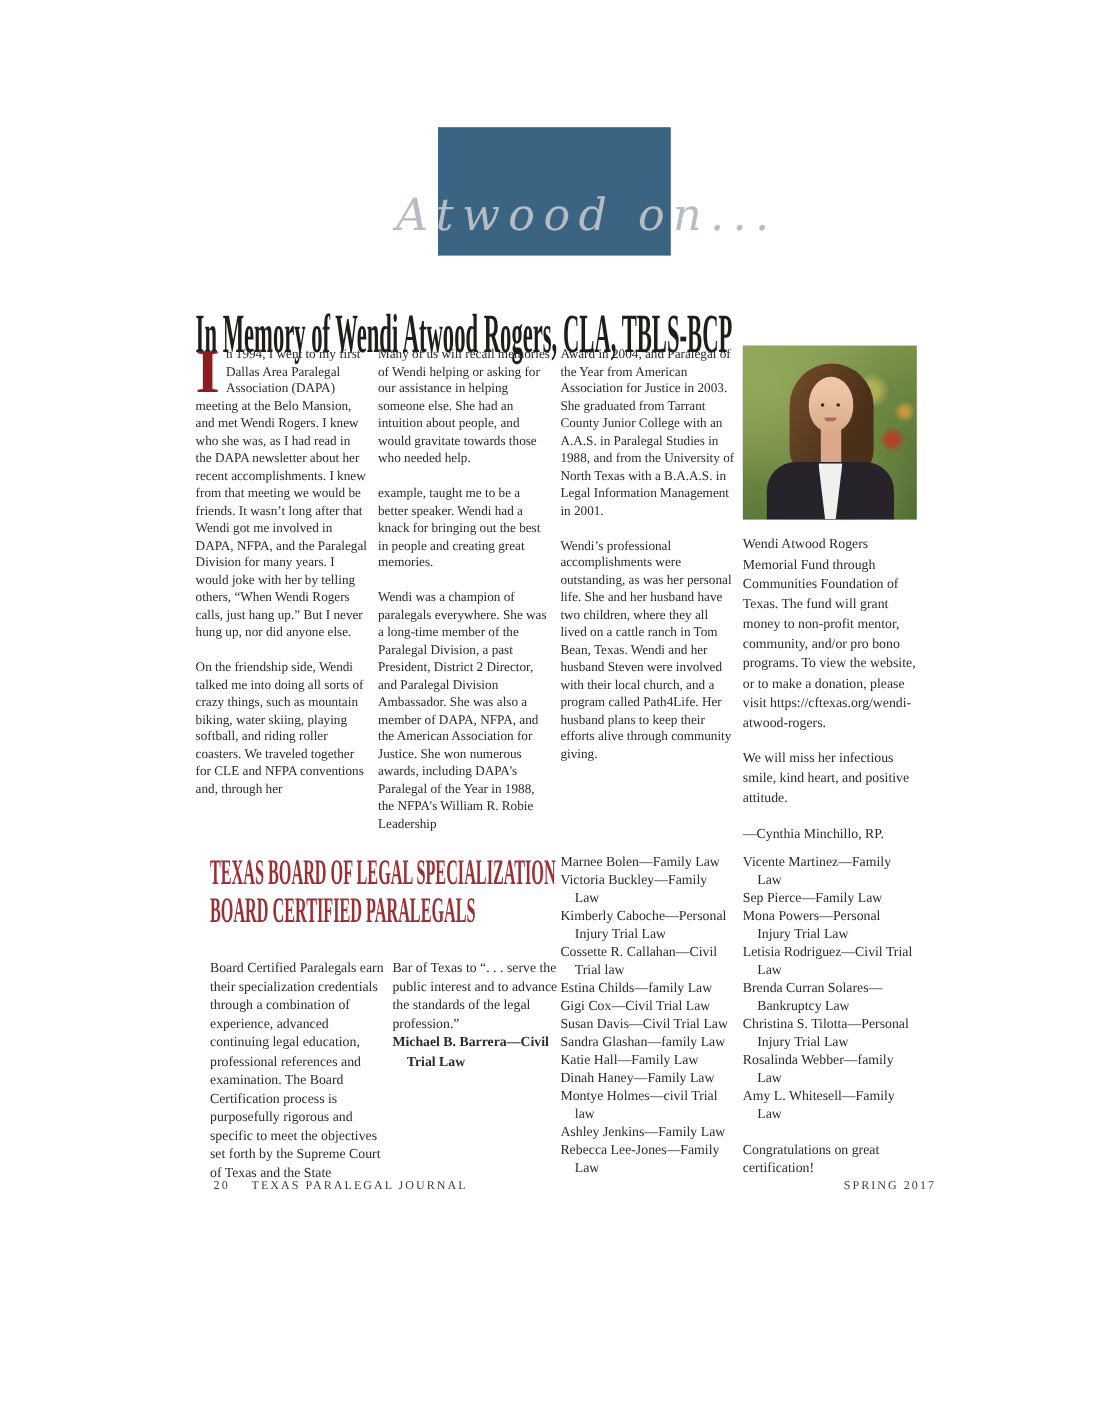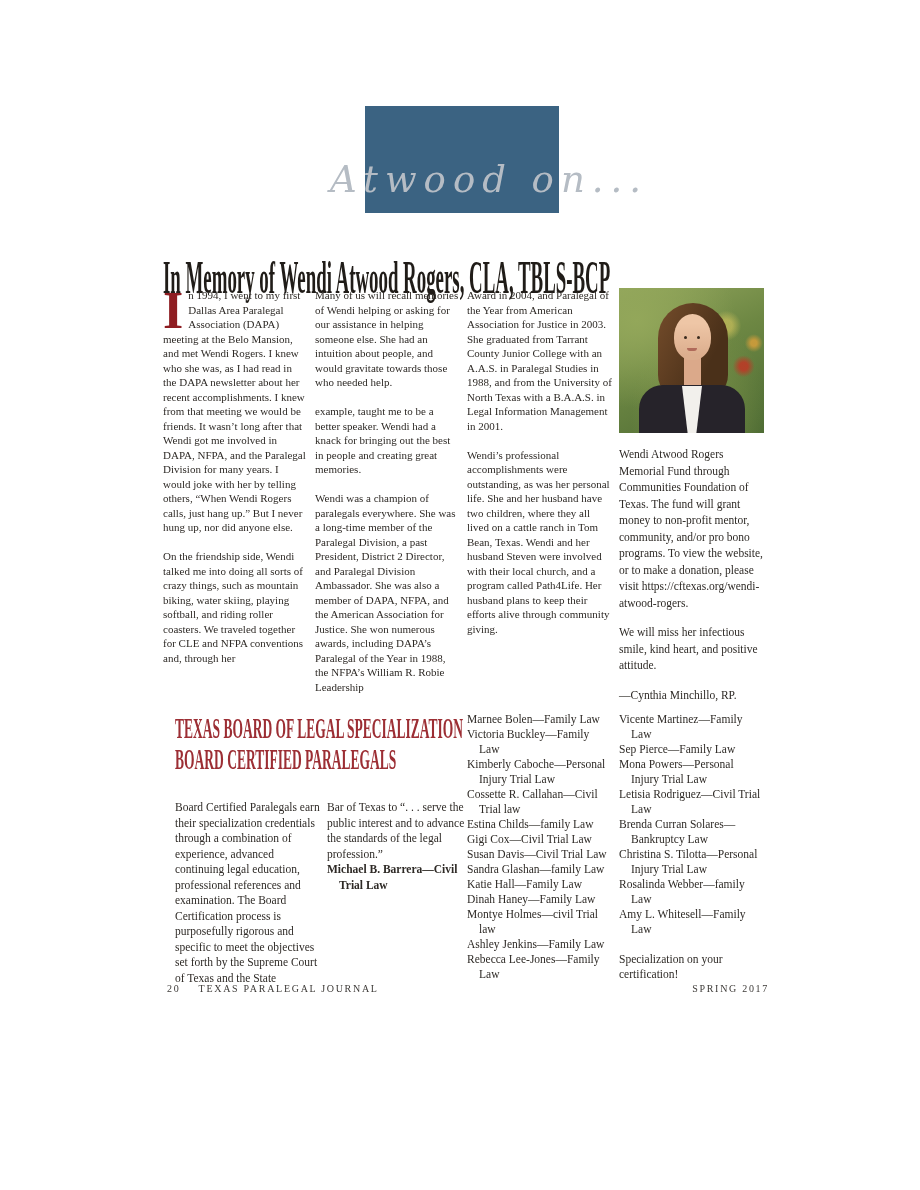--- a/index.html
+++ b/index.html
@@ -105,21 +105,21 @@
   .cert-text { font-size: 11.5px; line-height: 15.5px; }
   .cert-text p { margin: 0; }
   .cert-text .indent-first { text-indent: 11px; }
   .entry { padding-left: 12px; text-indent: -12px; }
   .first-entry { margin-top: 9px; font-weight: bold; }
   .names { font-size: 11.5px; line-height: 15px; }
   .closing { margin-top: 15px; }
 
   
   .page-footer {
-    position: absolute; left: 167px; top: 983px; width: 602px;
+    position: absolute; left: 178px; top: 983px; width: 602px;
     display: flex; justify-content: space-between;
     font-size: 10px; letter-spacing: 1.7px; color: #3d3a37;
   }
   .page-footer .journal { margin-left: 14px; }
 </style>
 </head>
 <body>
 
 <div class="banner-box"></div>
 <div class="banner-script">Atwood on...</div>
@@ -193,21 +193,21 @@
   </div>
   <div class="names">
     <div class="entry">Vicente Martinez—Family Law</div>
     <div class="entry">Sep Pierce—Family Law</div>
     <div class="entry">Mona Powers—Personal Injury Trial Law</div>
     <div class="entry">Letisia Rodriguez—Civil Trial Law</div>
     <div class="entry">Brenda Curran Solares—Bankruptcy Law</div>
     <div class="entry">Christina S. Tilotta—Personal Injury Trial Law</div>
     <div class="entry">Rosalinda Webber—family Law</div>
     <div class="entry">Amy L. Whitesell—Family Law</div>
-    <div class="closing">Specialization on your certification!</div>
+    <div class="closing">Congratulations on great certification!</div>
   </div>
 </div>
 
 <div class="page-footer">
   <div>
     <span>20</span>
     <span class="journal">TEXAS PARALEGAL JOURNAL</span>
   </div>
   <div>SPRING 2017</div>
 </div>

